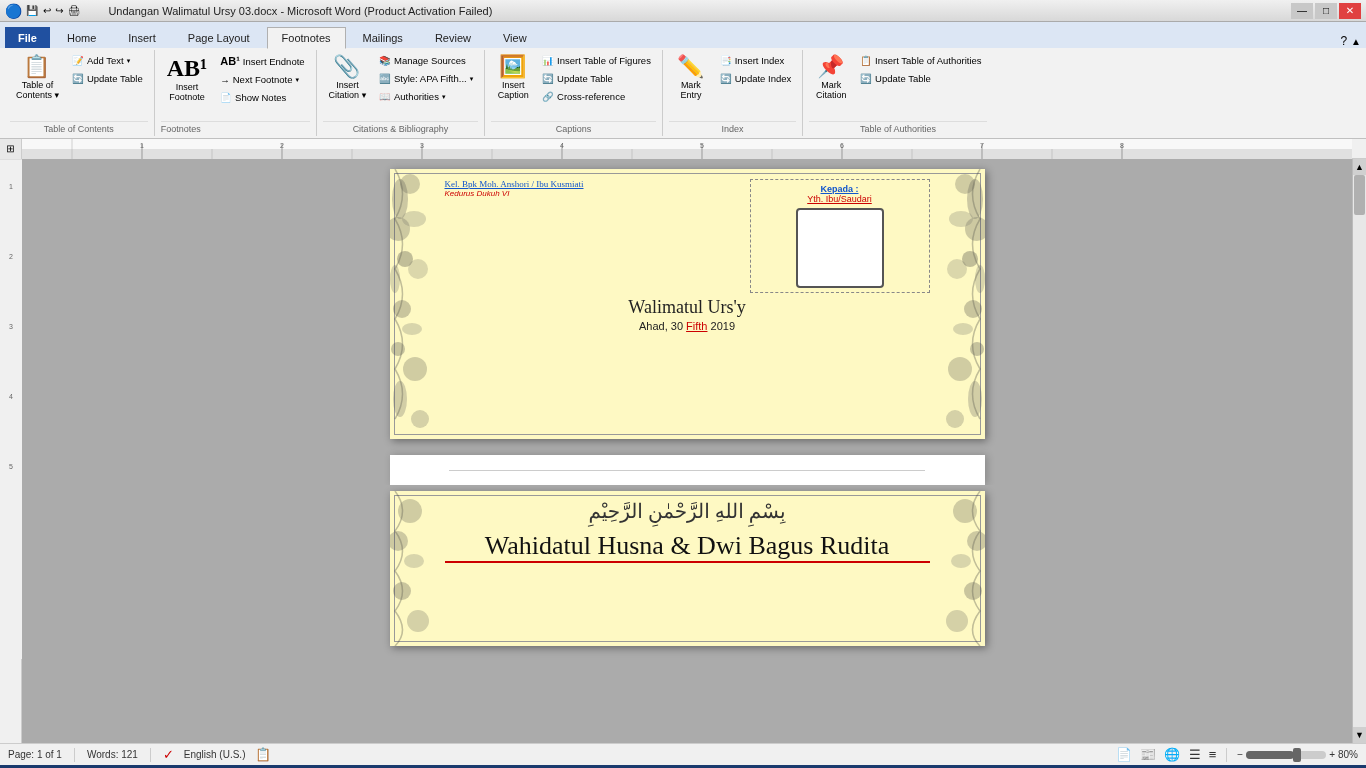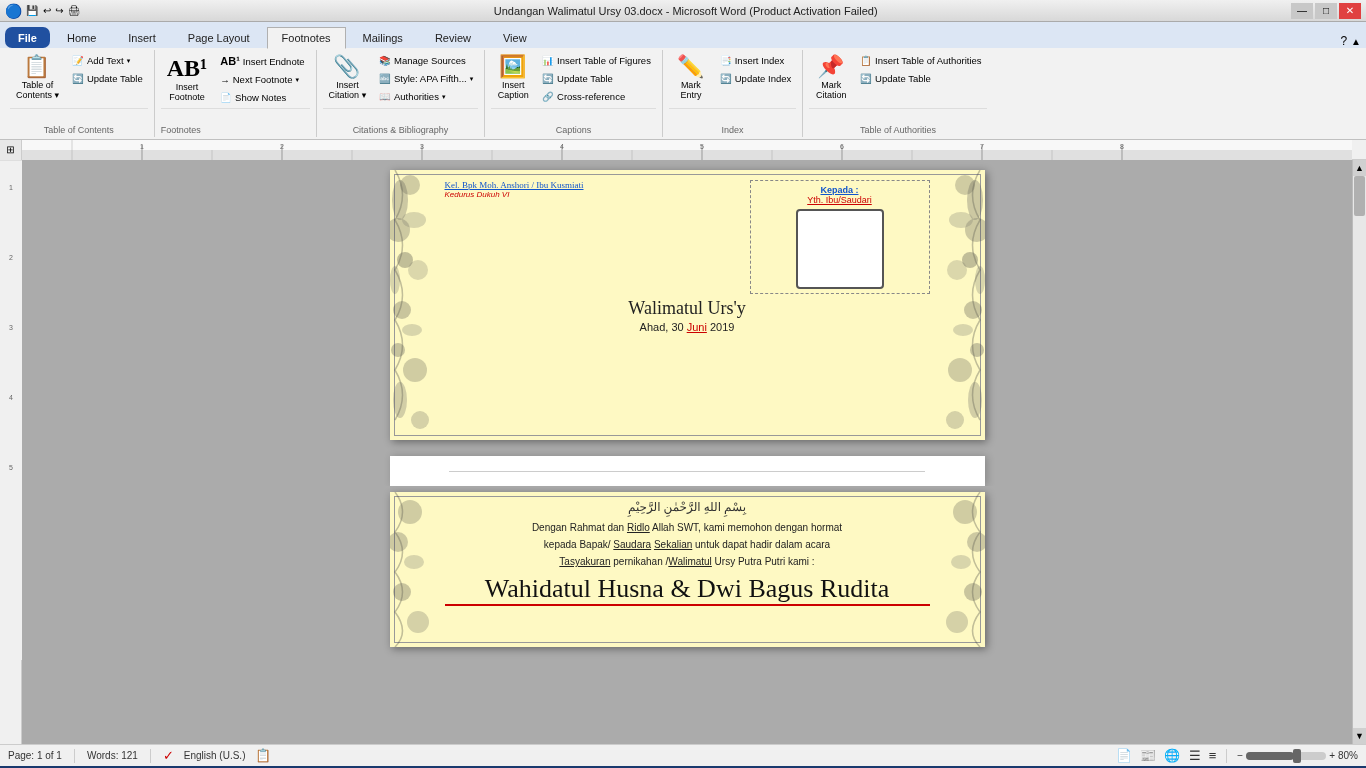--- a/index.html
+++ b/index.html
@@ -9,40 +9,40 @@
     .title-bar {
       height: 22px;
       background: linear-gradient(to bottom, #f0f0f0, #d8d8d8);
       display: flex;
       align-items: center;
       justify-content: space-between;
       padding: 0 5px;
       border-bottom: 1px solid #aaa;
     }
     .title-bar-left { display: flex; align-items: center; gap: 4px; }
-    .title-bar-title { flex: 1; text-align: center; font-size: 11px; color: #222; }
+    .title-bar-title { flex: 1; font-size: 11px; color: #222; margin-left: 28px; }
     .title-bar-controls { display: flex; gap: 2px; }
     .title-bar-btn { width: 22px; height: 16px; display: flex; align-items: center; justify-content: center; font-size: 10px; cursor: pointer; }
     .title-bar-btn.close { background: #e04040; color: white; }
     .title-bar-btn.minimize, .title-bar-btn.maximize { background: #c8c8c8; }
 
     
     .ribbon { background: #f2f2f2; border-bottom: 1px solid #c0c0c0; }
 
     
     .tab-bar { display: flex; align-items: flex-end; padding: 0 5px; background: #dce6f4; height: 26px; }
     .tab { padding: 4px 14px; font-size: 11px; cursor: pointer; border: 1px solid transparent; border-bottom: none; margin-right: 2px; background: #dce6f4; color: #222; }
     .tab.active { background: #f2f2f2; border-color: #b0b0b0; border-bottom: 1px solid #f2f2f2; margin-bottom: -1px; z-index: 1; }
-    .tab.file { background: #2050a0; color: white; padding: 4px 12px; font-weight: bold; border-radius: 7px; }
+    .tab.file { background: #2050a0; color: white; padding: 4px 12px; font-weight: bold; }
 
     
     .ribbon-content { display: flex; align-items: stretch; padding: 2px 4px; background: #f2f2f2; min-height: 90px; }
     .ribbon-group { display: flex; flex-direction: column; border-right: 1px solid #ccc; padding: 2px 6px; min-width: 60px; }
     .ribbon-group-inner { display: flex; flex-direction: row; align-items: flex-start; gap: 2px; flex: 1; }
-    .ribbon-group-label { font-size: 9px; color: #666; text-align: center; padding-top: 16px; border-top: 1px solid #ddd; margin-top: 2px; }
+    .ribbon-group-label { font-size: 9px; color: #666; text-align: center; padding-top: 2px; border-top: 1px solid #ddd; margin-top: 2px; }
     .ribbon-btn-large { display: flex; flex-direction: column; align-items: center; justify-content: center; padding: 3px 5px; cursor: pointer; min-width: 44px; font-size: 9.5px; text-align: center; gap: 2px; border: 1px solid transparent; border-radius: 2px; }
     .ribbon-btn-large .icon { font-size: 22px; line-height: 1; }
     .ribbon-btn-small { display: flex; align-items: center; gap: 3px; padding: 2px 4px; cursor: pointer; font-size: 9.5px; border: 1px solid transparent; border-radius: 2px; white-space: nowrap; }
     .ribbon-col { display: flex; flex-direction: column; gap: 1px; justify-content: center; }
     .dropdown-arrow { font-size: 7px; }
 
     
     .ruler-area { background: #f0f0f0; height: 20px; border-bottom: 1px solid #ccc; display: flex; align-items: center; padding: 0; position: relative; }
     .ruler-corner { width: 22px; height: 20px; background: #e8e8e8; border-right: 1px solid #ccc; display: flex; align-items: center; justify-content: center; font-size: 10px; cursor: pointer; }
     .ruler { flex: 1; height: 20px; background: #f8f8f8; overflow: hidden; position: relative; }
@@ -357,21 +357,21 @@
           <div style="border:1px dashed #888; padding:4px 8px; min-width:180px;">
             <div style="font-size:9px; color:#1155cc; text-decoration:underline; text-align:center; font-weight:bold;">Kepada :</div>
             <div style="font-size:9px; color:#cc0000; text-decoration:underline; text-align:center;">Yth. Ibu/Saudari</div>
 
             <div style="width:88px; height:80px; border:2px solid #555; border-radius:4px; margin:4px auto 0 auto; background:white;"></div>
           </div>
         </div>
 
         <div style="font-size:18px; font-family:Georgia,serif; text-align:center; color:#222; margin-top:2px;">Walimatul Urs'y</div>
         <div style="font-size:11px; text-align:center; color:#222; margin-top:2px;">
-          Ahad, 30 <u style="color:#cc0000; text-decoration-color:#cc0000;">Juni</u> 2019
+          Ahad, 30 <u style="color:#cc0000; text-decoration-color:#cc0000;">Fifth</u> 2019
         </div>
       </div>
     </div>
 
     <div style="height:8px; background:#ababab;"></div>
     <div style="height:30px; background:white; width:595px; margin:0 auto; display:flex; align-items:center; justify-content:center; box-shadow: 2px 0 8px rgba(0,0,0,0.2);">
       <div style="width:80%; height:1px; background:#ccc;"></div>
     </div>
     <div style="height:6px; background:#ababab;"></div>
 
@@ -399,28 +399,23 @@
             <circle cx="20" cy="130" r="11" fill="#444" opacity="0.3"></circle>
             <path d="M43,0 Q28,20 43,40 Q28,60 43,80 Q28,100 43,120 Q28,140 43,155" stroke="#333" stroke-width="1.5" fill="none" opacity="0.4"></path>
           </g>
         </svg>
       </div>
 
       <div style="position:absolute; top:4px; left:4px; right:4px; bottom:4px; border:1px solid #999; pointer-events:none; z-index:1;"></div>
 
       <div style="padding: 8px 55px; position:relative; z-index:3;">
         
-        <div style="font-size:12px; text-align:center; color:#333; margin-bottom:4px; font-family:serif;">بِسْمِ اللهِ الرَّحْمٰنِ الرَّحِيْمِ</div>
+        <div style="font-size:20px; text-align:center; color:#333; margin-bottom:4px; font-family:serif;">بِسْمِ اللهِ الرَّحْمٰنِ الرَّحِيْمِ</div>
 
         
-        <div style="font-size:10px; text-align:center; color:#222; line-height:1.7; margin: 0 20px;">
-          Dengan Rahmat dan <u>Ridlo</u> Allah SWT, kami memohon  dengan hormat<br>
-          kepada Bapak/ <u>Saudara</u> <u>Sekalian</u> untuk dapat hadir dalam acara<br>
-          <u>Tasyakuran</u> pernikahan /<u>Walimatul</u> Ursy Putra Putri kami :
-        </div>
 
         
         <div style="font-size:26px; font-family:Georgia,serif; color:#111; text-align:center; margin-top:4px; border-bottom: 2px solid #cc0000; display:inline-block; width:100%;">Wahidatul Husna &amp; Dwi Bagus Rudita</div>
       </div>
     </div>
   </div>
 
   <div class="scrollbar-v">
     <div class="scrollbar-btn">▲</div>
     <div class="scrollbar-track">

